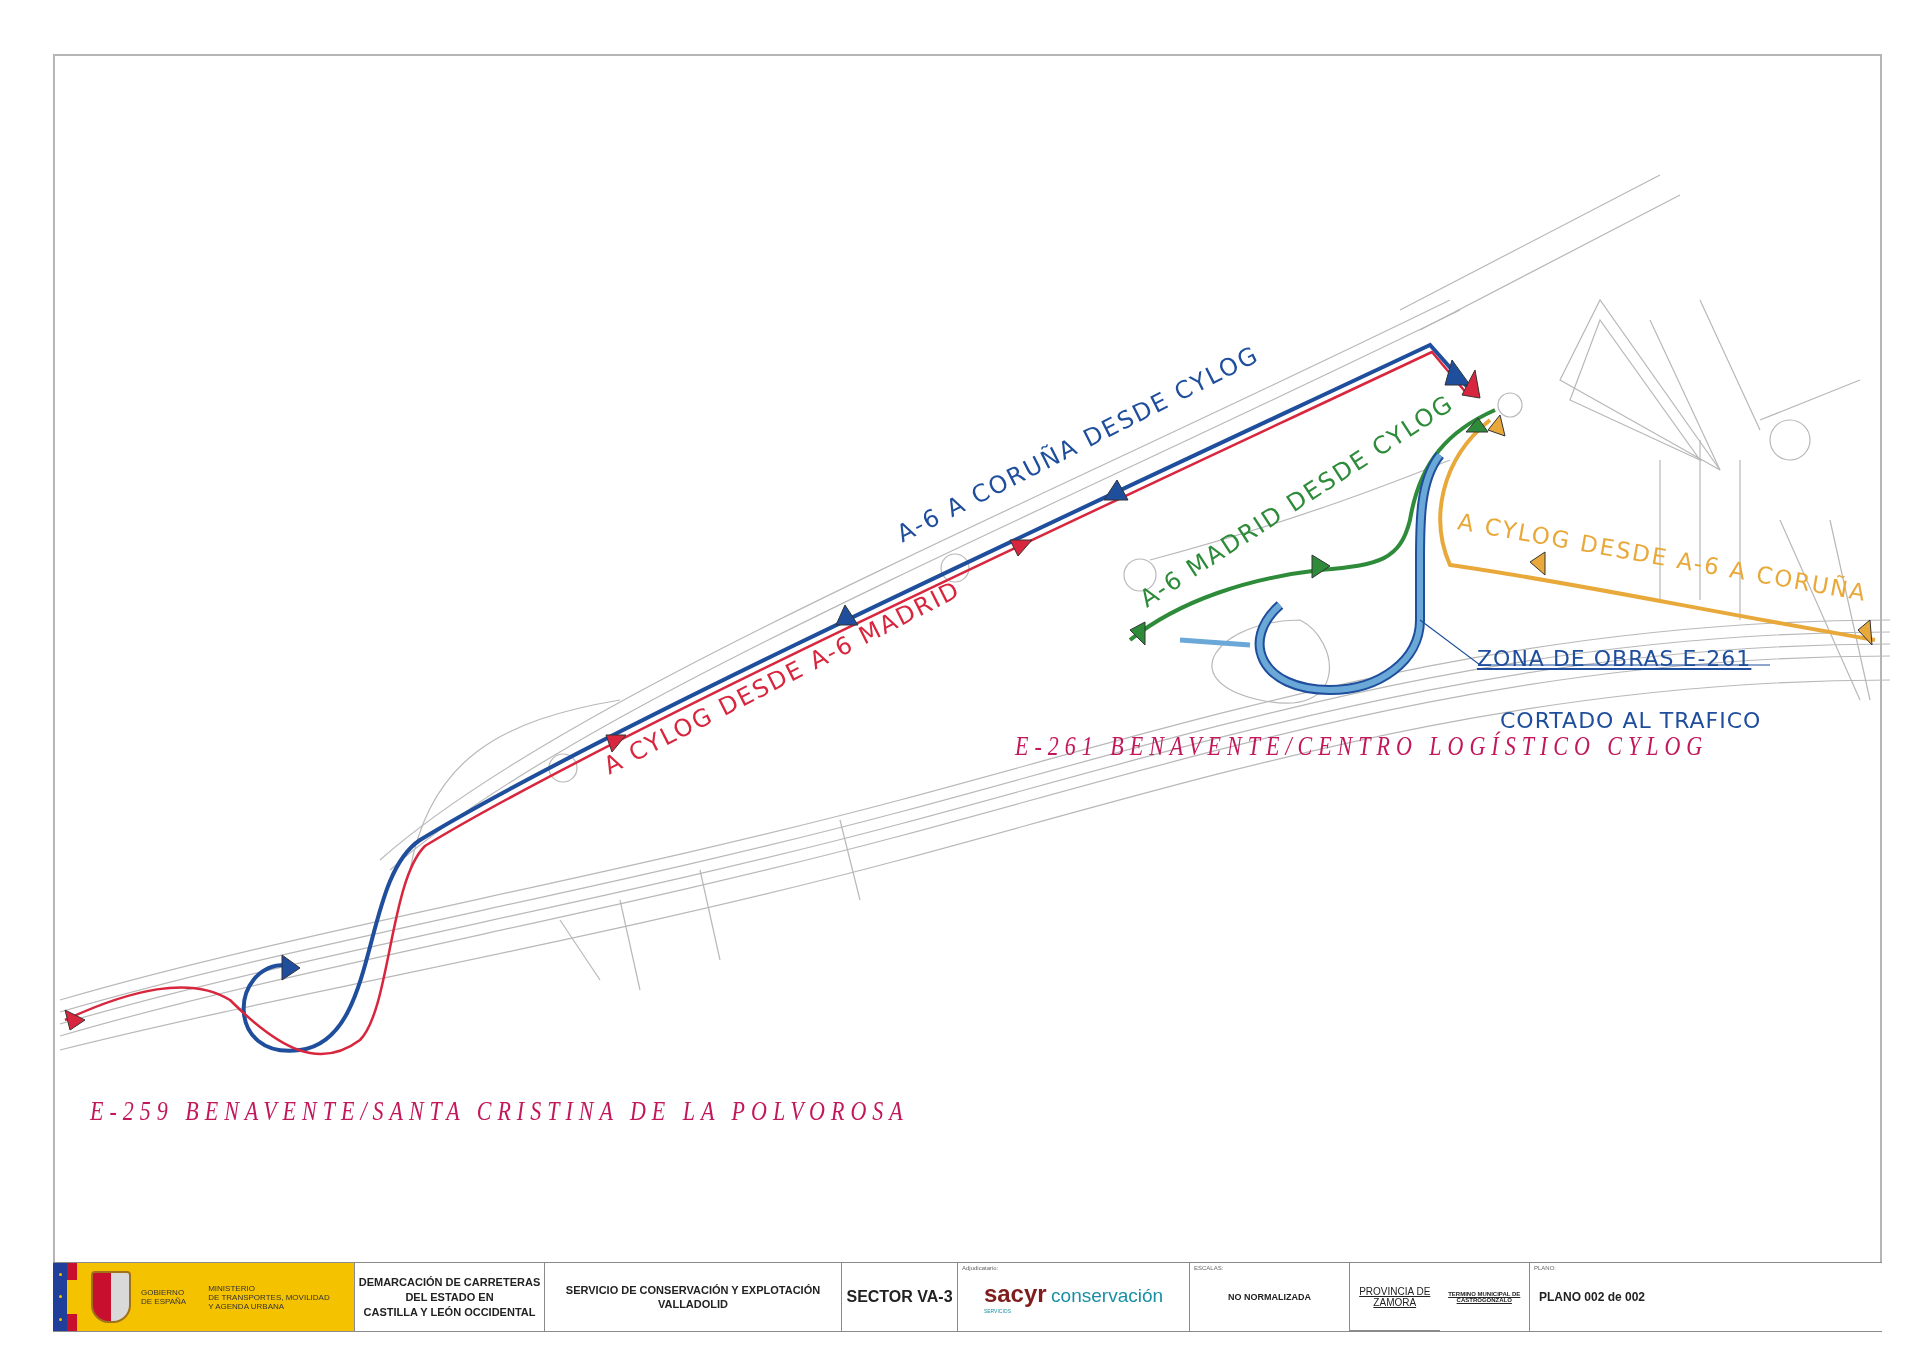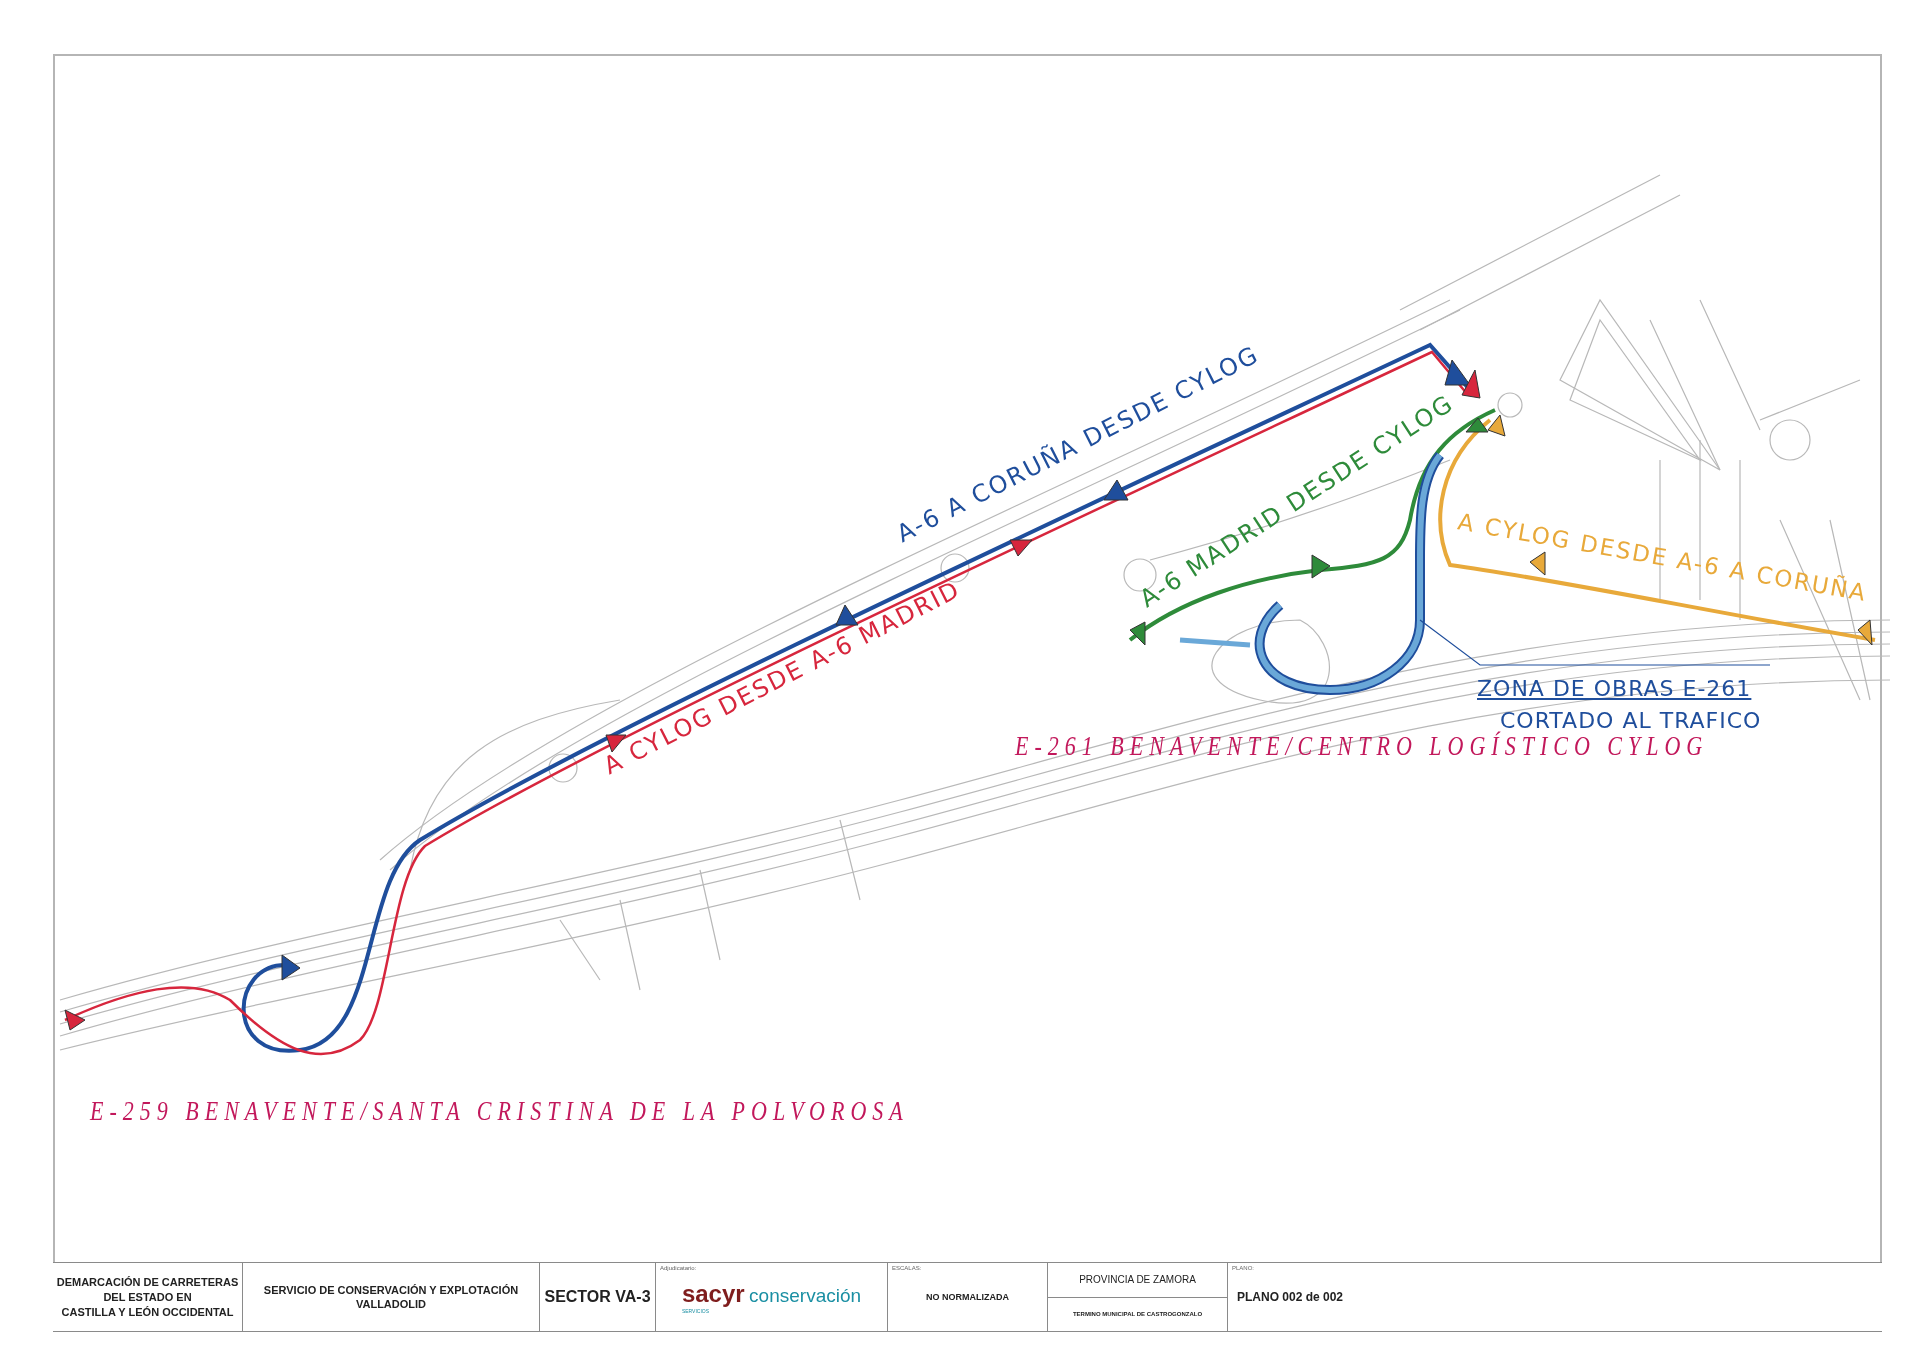--- a/index.html
+++ b/index.html
@@ -11,21 +11,21 @@
   .titleblock { position:absolute; left:53px; top:1262px; width:1829px; height:70px; display:flex; border-top:1px solid #8a8a8a; border-bottom:1px solid #8a8a8a; box-sizing:border-box; background:#fff; }
   .cell { position:relative; border-right:1px solid #8a8a8a; box-sizing:border-box; display:flex; align-items:center; justify-content:center; text-align:center; color:#222; font-weight:bold; }
   .cell:last-child { border-right:none; }
   .tiny { position:absolute; left:4px; top:2px; font-size:6px; font-weight:normal; color:#666; }
   .gov { background:#f5c200; justify-content:flex-start; padding-left:0; }
   .eu { width:14px; height:100%; background:#1f3f9a; display:flex; flex-direction:column; justify-content:space-around; align-items:center; }
   .eu span { width:3px; height:3px; background:#f5c200; border-radius:50%; }
   .flag { width:10px; height:100%; background:linear-gradient(#c8102e 0 25%, #f5c200 25% 75%, #c8102e 75%); }
   .coat { width:40px; height:52px; margin-left:14px; border-radius:4px 4px 18px 18px; background:linear-gradient(90deg,#c8102e 0 50%, #d9d9d9 50%); border:2px solid #a0711c; box-sizing:border-box; }
   .gov-text { font-size:8px; font-weight:normal; color:#333; text-align:left; line-height:9px; margin-left:10px; }
-  .stack { display:flex; flex-direction:column; width:100%; height:100%; }
+  .stack { display:flex; flex-direction:row; width:100%; height:100%;text-decoration:underline; }
   .stack > div { flex:1; display:flex; align-items:center; justify-content:center; }
   .stack > div:first-child { border-bottom:1px solid #8a8a8a; }
 </style>
 </head>
 <body>
 
 <div class="frame"></div>
 
 <svg class="map-svg" width="1920" height="1357" viewBox="0 0 1920 1357">
 
@@ -91,27 +91,45 @@
     <polygon points="1530,562 1545,552 1545,575" fill="#e8a93a"></polygon>
     <polygon points="1858,630 1870,620 1872,645" fill="#e8a93a"></polygon>
   </g>
 </svg>
 
 <div class="label" style="left:905px; top:520px; font-size:24px; color:#1f4e9c; transform:rotate(-27deg);">A-6 A CORUÑA DESDE CYLOG</div>
 <div class="label" style="left:612px; top:752px; font-size:24px; color:#d7263d; transform:rotate(-27deg);">A CYLOG DESDE A-6 MADRID</div>
 <div class="label" style="left:1150px; top:585px; font-size:24px; color:#2e8b3a; transform:rotate(-33deg);">A-6 MADRID DESDE CYLOG</div>
 <div class="label" style="left:1456px; top:508px; font-size:23px; color:#e8a93a; transform:rotate(10deg);">A CYLOG DESDE A-6 A CORUÑA</div>
 
-<div class="label" style="left:1477px; top:676px; font-size:22px; color:#1f4e9c; letter-spacing:1px; text-decoration:underline;">ZONA DE OBRAS E-261</div>
+<div class="label" style="left:1477px; top:646px; font-size:22px; color:#1f4e9c; letter-spacing:1px; text-decoration:underline;">ZONA DE OBRAS E-261</div>
 <div class="label" style="left:1500px; top:708px; font-size:22px; color:#1f4e9c; letter-spacing:1px;text-align:right;">CORTADO AL TRAFICO</div>
 
 <div class="road-label" style="left:1015px; top:730px; font-size:22px;">E-261   BENAVENTE/CENTRO LOGÍSTICO CYLOG</div>
 <div class="road-label" style="left:90px; top:1095px; font-size:22px;">E-259   BENAVENTE/SANTA CRISTINA DE LA POLVOROSA</div>
 
 <div class="titleblock">
+  <div class="cell gov" style="width:302px;">
+    <div class="eu">
+        <span></span>
+        <span></span>
+        <span></span>
+      </div>
+    <div class="flag"></div>
+    <div class="coat"></div>
+    <div class="gov-text">
+      <div>GOBIERNO</div>
+      <div>DE ESPAÑA</div>
+    </div>
+    <div class="gov-text" style="margin-left:22px;">
+      <div>MINISTERIO</div>
+      <div>DE TRANSPORTES, MOVILIDAD</div>
+      <div>Y AGENDA URBANA</div>
+    </div>
+  </div>
   <div class="cell" style="width:190px; font-size:11px; line-height:15px;">
     <div>
       <div>DEMARCACIÓN DE CARRETERAS</div>
       <div>DEL ESTADO EN</div>
       <div>CASTILLA Y LEÓN OCCIDENTAL</div>
     </div>
   </div>
   <div class="cell" style="width:297px; font-size:11px; line-height:14px;">
     <div>
       <div>SERVICIO DE CONSERVACIÓN Y EXPLOTACIÓN</div>

